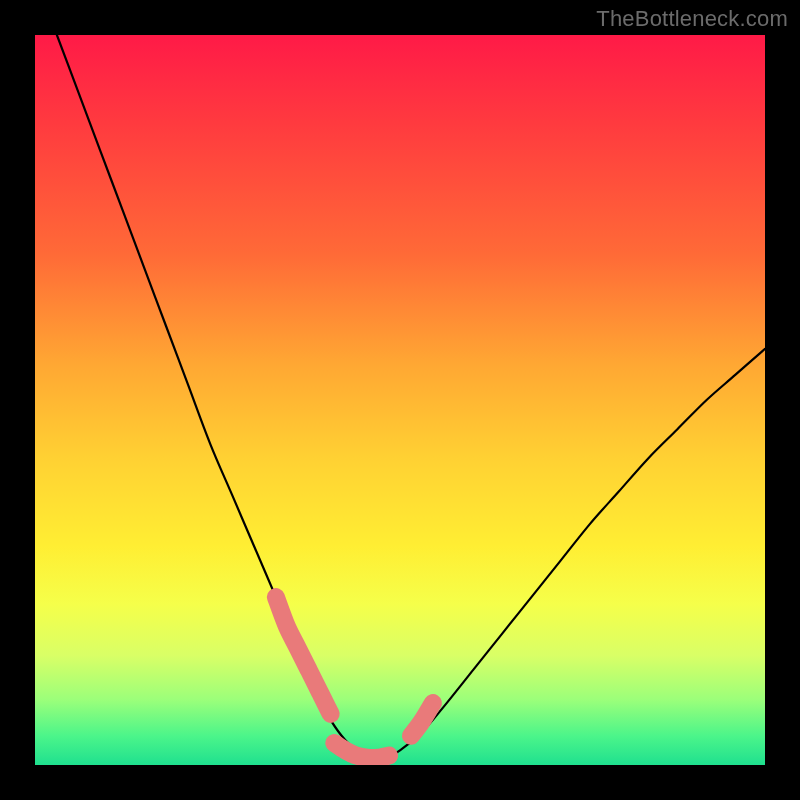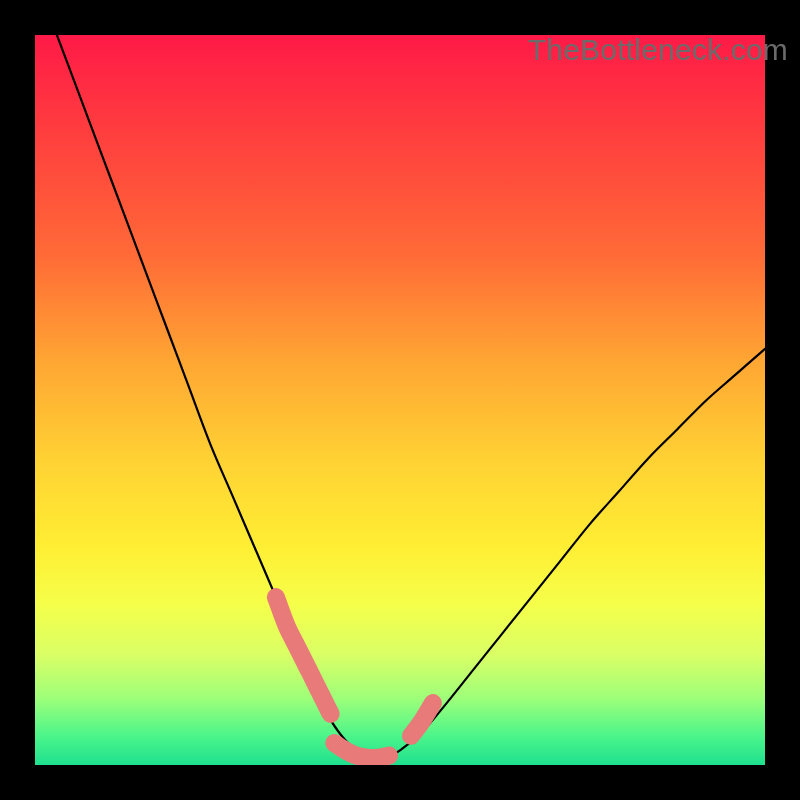--- a/index.html
+++ b/index.html
@@ -39,24 +39,23 @@
       #9cff7a 91%,
       #4cf58a 96%,
       #1fe08f 100%
     );
   }
   .watermark {
     position: absolute;
     top: 6px;
     right: 12px;
     color: #6b6b6b;
-    font-size: 30px;
+    font-size: 22px;
     letter-spacing: 0.2px;
     user-select: none;
-    margin-top: 27px;
   }
   svg.curve {
     position: absolute;
     left: 0;
     top: 0;
     width: 730px;
     height: 730px;
   }
 </style>
 </head>

